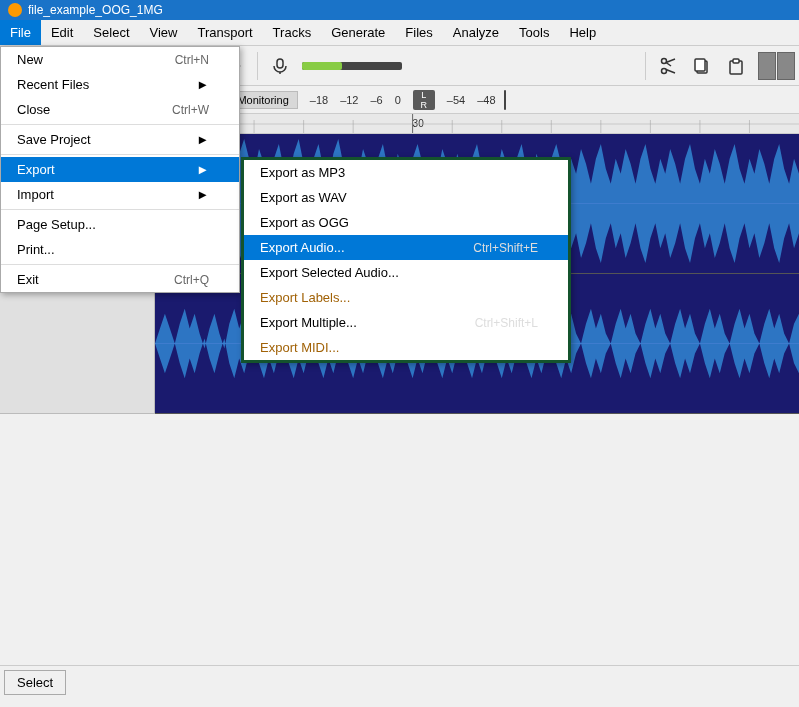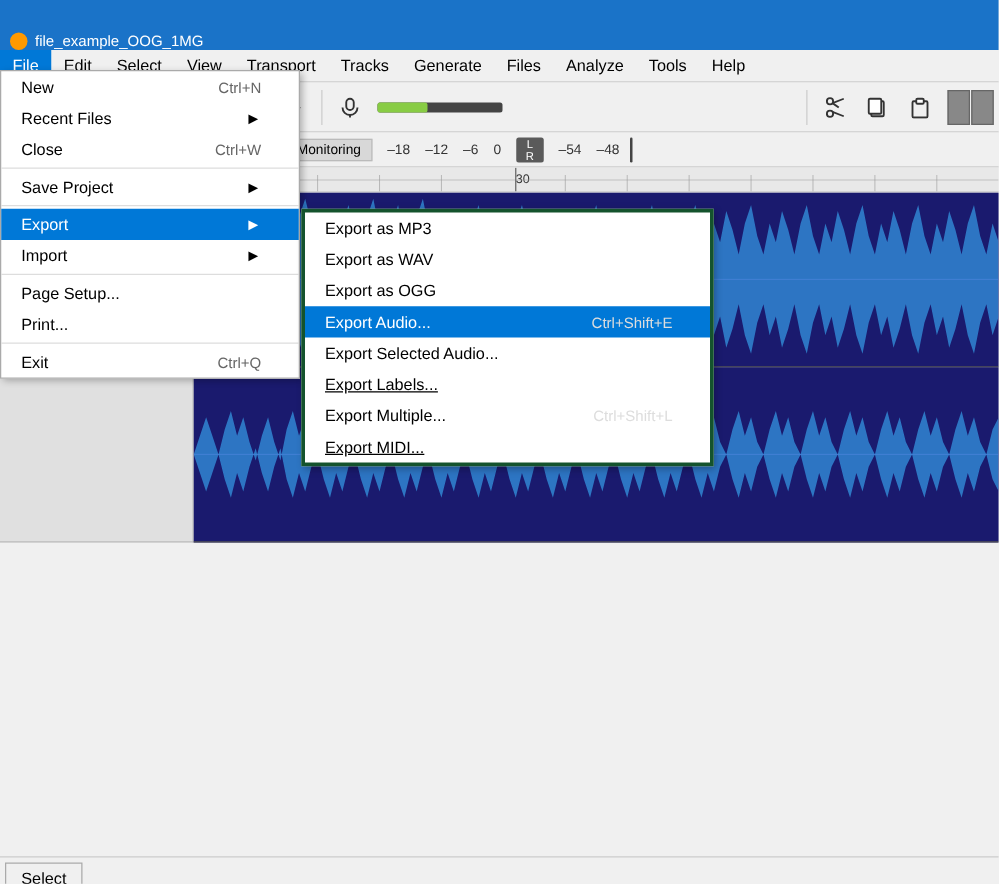--- a/index.html
+++ b/index.html
@@ -10,23 +10,23 @@
       font-size: 13px;
       background: #f0f0f0;
       overflow: hidden;
       user-select: none;
     }
 
     
     #title-bar {
       background: #1a73c8;
       color: white;
-      height: 40px;
-      display: flex;
-      align-items: flex-end;
+      height: 20px;
+      display: flex;
+      align-items: center;
       padding: 0 8px;
       font-size: 12px;
       gap: 6px;
     }
     #title-bar .title-icon {
       width: 14px; height: 14px;
       background: #ff9900;
       border-radius: 50%;
       display: inline-block;
     }
@@ -52,21 +52,21 @@
       color: white;
     }
     .menu-item.active {
       background: #0078d7;
       color: white;
     }
 
     
     .dropdown {
       position: absolute;
-      top: 16px;
+      top: 26px;
       left: 0;
       background: white;
       border: 1px solid #aaa;
       box-shadow: 2px 2px 6px rgba(0,0,0,0.3);
       z-index: 1000;
       min-width: 200px;
     }
     .dropdown-item {
       padding: 5px 30px 5px 16px;
       cursor: pointer;
@@ -75,23 +75,22 @@
       align-items: center;
       white-space: nowrap;
       font-size: 13px;
       color: #000;
     }
     .dropdown-item.highlighted {
       background: #0078d7;
       color: white;
     }
     .dropdown-item.disabled {
-      color: #000000;
+      color: #a16207;
       cursor: default;
-      text-decoration: underline;
     }
     .dropdown-item .shortcut {
       margin-left: 20px;
       font-size: 12px;
       color: #666;
     }
     .dropdown-item.highlighted .shortcut {
       color: #ddd;
     }
     .dropdown-divider {

